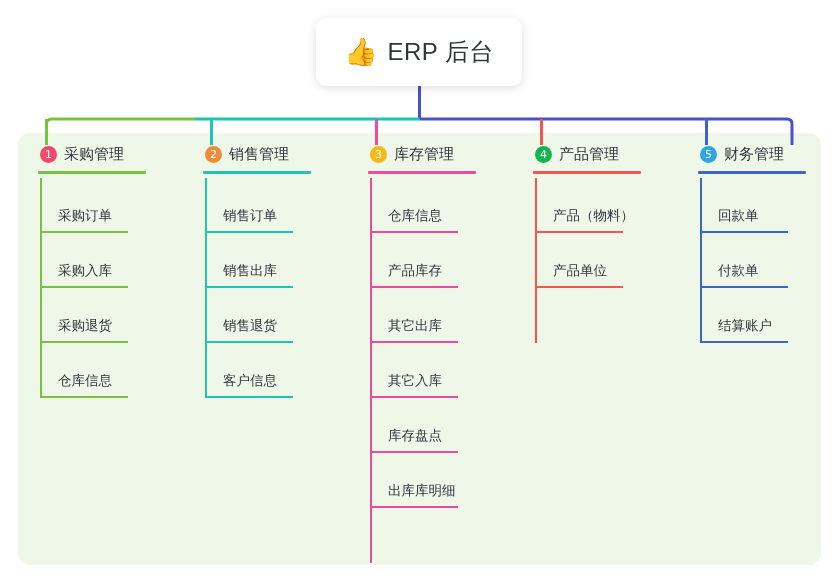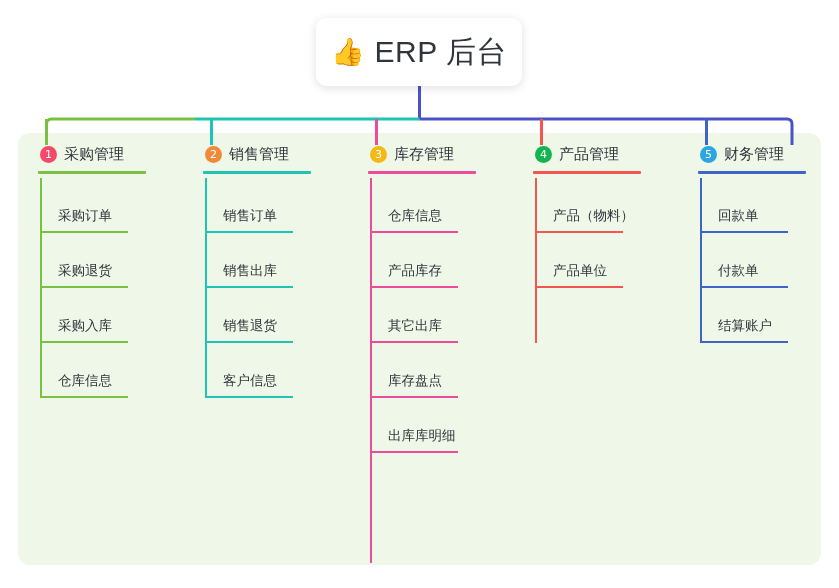--- a/index.html
+++ b/index.html
@@ -36,21 +36,21 @@
     justify-content: center;
     gap: 10px;
     box-sizing: border-box;
   }
   .root-emoji {
     font-size: 27px;
     line-height: 1;
     display: inline-block;
   }
   .root-title {
-    font-size: 30px;
+    font-size: 24px;
     color: #30343b;
     letter-spacing: 0.5px;
     white-space: nowrap;
   }
 
   
   #connectors {
     position: absolute;
     left: 0;
     top: 0;
@@ -178,25 +178,25 @@
           <span class="col-title">采购管理</span>
         </div>
         <div class="col-rule" style="background: rgb(122, 193, 67);"></div>
         <div class="col-body" style="height: 220px;">
           <div class="spine" style="background: rgb(122, 193, 67); height: 220px;"></div>
           <div class="item">
             <span class="item-label">采购订单</span>
             <div class="item-rule" style="background: rgb(122, 193, 67);"></div>
           </div>
           <div class="item">
+            <span class="item-label">采购入库</span>
+            <div class="item-rule" style="background: rgb(122, 193, 67);"></div>
+          </div>
+          <div class="item">
             <span class="item-label">采购退货</span>
-            <div class="item-rule" style="background: rgb(122, 193, 67);"></div>
-          </div>
-          <div class="item">
-            <span class="item-label">采购入库</span>
             <div class="item-rule" style="background: rgb(122, 193, 67);"></div>
           </div>
           <div class="item">
             <span class="item-label">仓库信息</span>
             <div class="item-rule" style="background: rgb(122, 193, 67);"></div>
           </div>
         </div>
       </div>
       <div class="column col-1">
         <div class="col-header">
@@ -238,20 +238,24 @@
           </div>
           <div class="item">
             <span class="item-label">产品库存</span>
             <div class="item-rule" style="background: rgb(238, 75, 155);"></div>
           </div>
           <div class="item">
             <span class="item-label">其它出库</span>
             <div class="item-rule" style="background: rgb(238, 75, 155);"></div>
           </div>
           <div class="item">
+            <span class="item-label">其它入库</span>
+            <div class="item-rule" style="background: rgb(238, 75, 155);"></div>
+          </div>
+          <div class="item">
             <span class="item-label">库存盘点</span>
             <div class="item-rule" style="background: rgb(238, 75, 155);"></div>
           </div>
           <div class="item">
             <span class="item-label">出库库明细</span>
             <div class="item-rule" style="background: rgb(238, 75, 155);"></div>
           </div>
         </div>
       </div>
       <div class="column col-3">

